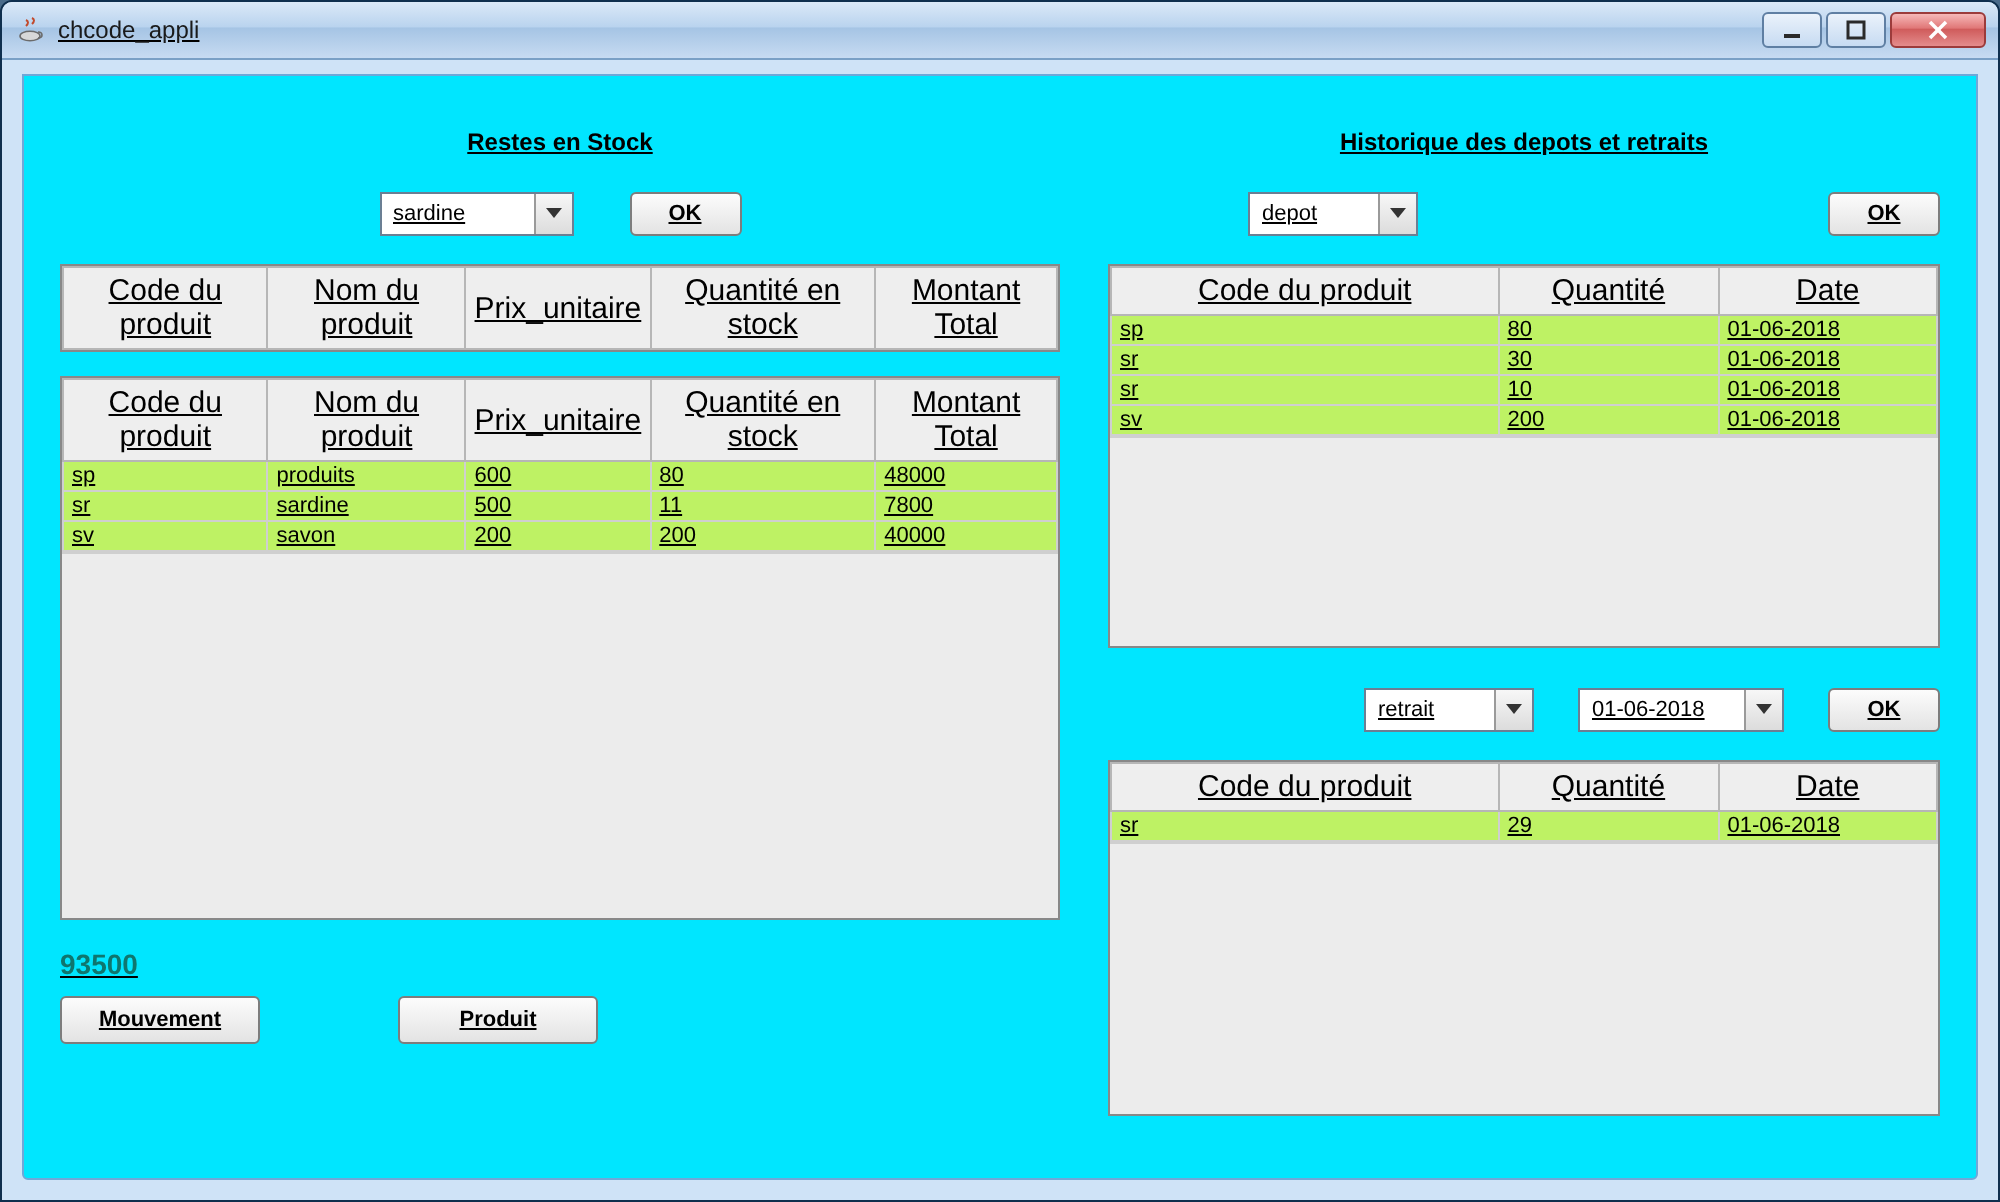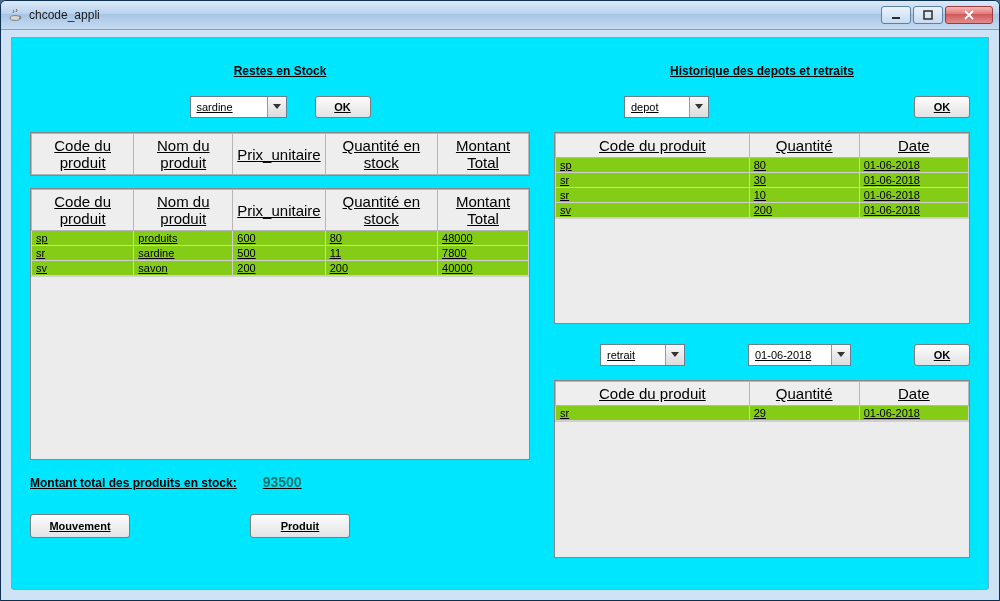--- a/index.html
+++ b/index.html
@@ -24,20 +24,21 @@
     border-radius: 6px 6px 0 0;
   }
   .titlebar {
     height: 28px;
     background: linear-gradient(#dbe9f8, #b9d3ee 45%, #a5c4e4 46%, #c7dbf2);
     border-bottom: 1px solid #7aa0c6;
     display: flex;
     align-items: center;
     padding: 0 6px;
     border-radius: 5px 5px 0 0;
+    text-decoration: underline;
   }
   .titlebar .app-icon {
     width: 16px; height: 16px;
     margin-right: 6px;
     display: inline-flex;
     align-items: center; justify-content: center;
   }
   .titlebar .title-text {
     color: #1a1a1a;
     font-size: 12px;
@@ -166,21 +167,21 @@
     border: 1px solid #b6b6b6;
     font-weight: normal;
     font-size: 15px;
     padding: 3px 4px;
     text-align: center;
   }
   table.jtable td {
     border: 1px solid #cfcfcf;
     font-size: 11px;
     padding: 1px 4px;
-    background: #84cc16;
+    background: #bef264;
     height: 12px;
   }
   .table-fill {
     flex: 1;
     background: #ececec;
     border-top: 1px solid #cfcfcf;
   }
 
   .total-line {
     margin-top: 14px;
@@ -189,23 +190,23 @@
     display: flex;
     align-items: baseline;
     gap: 26px;
   }
   .total-value {
     color: #0f766e;
     font-size: 14px;
   }
 
   .bottom-buttons {
-    margin-top: 24px;
-    display: flex;
-    gap: 120px;
+    margin-top: 8px;
+    display: flex;
+    gap: 69px;
   }
 </style>
 </head>
 <body>
 
 <div class="window">
   <div class="titlebar">
     <span class="app-icon">
       <svg width="14" height="14" viewBox="0 0 14 14">
         <ellipse cx="7" cy="10" rx="5" ry="2.4" fill="#d8d8d8" stroke="#6b6b6b" stroke-width="0.8"></ellipse>
@@ -309,21 +310,20 @@
                   <td>200</td>
                   <td>200</td>
                   <td>40000</td>
                 </tr>
               </tbody>
           </table>
           <div class="table-fill"></div>
         </div>
 
         <div class="total-line">
-          <span>Montant total des produits en stock:</span>
           <span class="total-value">93500</span>
         </div>
 
         <div class="bottom-buttons">
           <div class="jbutton big">Mouvement</div>
           <div class="jbutton big">Produit</div>
         </div>
       </div>
 
       <div class="col-right">
@@ -371,21 +371,21 @@
                   <td>200</td>
                   <td>01-06-2018</td>
                 </tr>
               </tbody>
           </table>
           <div class="table-fill"></div>
         </div>
 
         <div style="height:20px"></div>
 
-        <div class="control-row" style="justify-content:space-between; gap:22px; padding-left:46px;">
+        <div class="control-row" style="justify-content:flex-end; gap:22px; padding-left:46px;">
           <div class="jcombo">
             <span class="combo-text">retrait</span>
             <span class="combo-arrow">
               <svg width="8" height="6">
                   <polygon points="0,0 8,0 4,5" fill="#333"></polygon>
                 </svg>
             </span>
           </div>
           <div class="jcombo dt">
             <span class="combo-text">01-06-2018</span>

